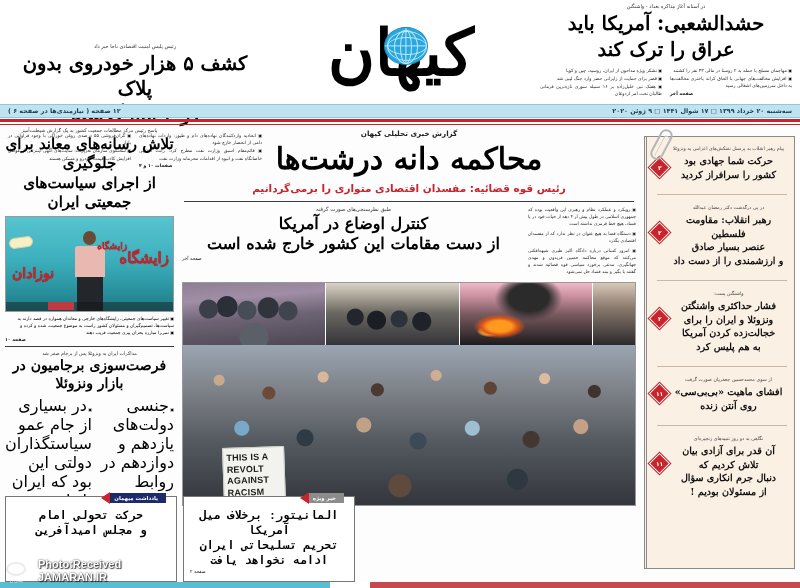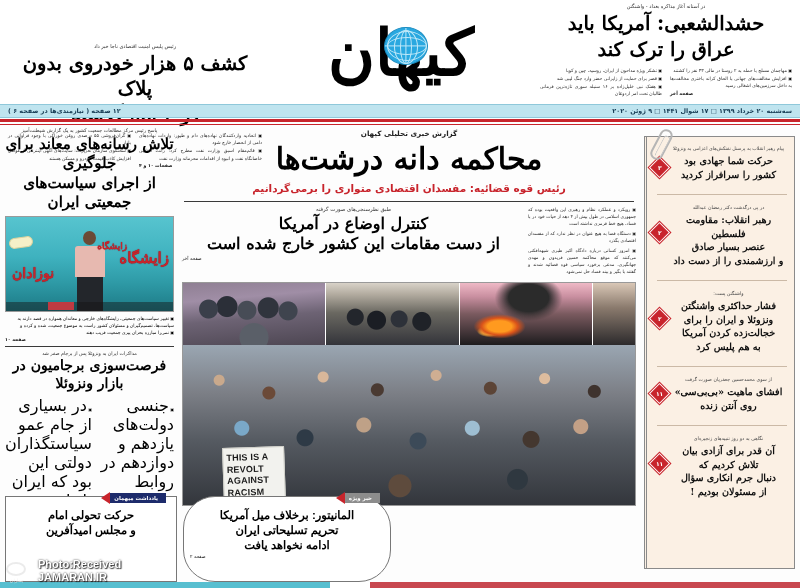--- a/index.html
+++ b/index.html
@@ -374,41 +374,41 @@
     display: flex; flex-direction: row;
     padding: 0 5px; gap: 6px;
   }
   .bbox {
     position: relative;
     border: 1px solid #777;
     background: #fff;
     padding: 11px 6px 4px 6px;
   }
   .bbox-1 { width: 172px; }
-  .bbox-2 { width: 208px; border-radius: 32px; }
+  .bbox-2 { width: 172px; }
   .bbox-spacer { flex: 1; }
   .bb-tag {
     position: absolute; top: -4px; right: 10px;
     height: 10px; padding: 0 8px 0 4px;
     display: flex; align-items: center;
     font-size: 5.4px; font-weight: bold; color: #fff;
     letter-spacing: 0.2px;
   }
   .bb-tag.navy { background: #1d2b6b; }
   .bb-tag.gray { background: #8c8c8c; }
   .bb-tag::after {
     content: ""; position: absolute; left: -9px; top: -1px;
     border-top: 6px solid transparent;
     border-bottom: 6px solid transparent;
     border-right: 9px solid #c8242c;
   }
   .bb-title {
     font-size: 11.5px; font-weight: bold; color: #000;
     text-align: center; line-height: 15px; letter-spacing: -0.3px;
-    font-family: Liberation Sans, sans-serif;
+    font-family: Liberation Mono, monospace;
   }
   .bb-ref { font-size: 4.6px; text-align: left; color: #111; margin-top: 1px; }
 
   
   .watermark {
     position: absolute; left: 38px; bottom: 4px;
     z-index: 40;
     font-family: "Liberation Sans", sans-serif;
     direction: ltr; text-align: left;
     color: #ffffff; font-weight: bold;

